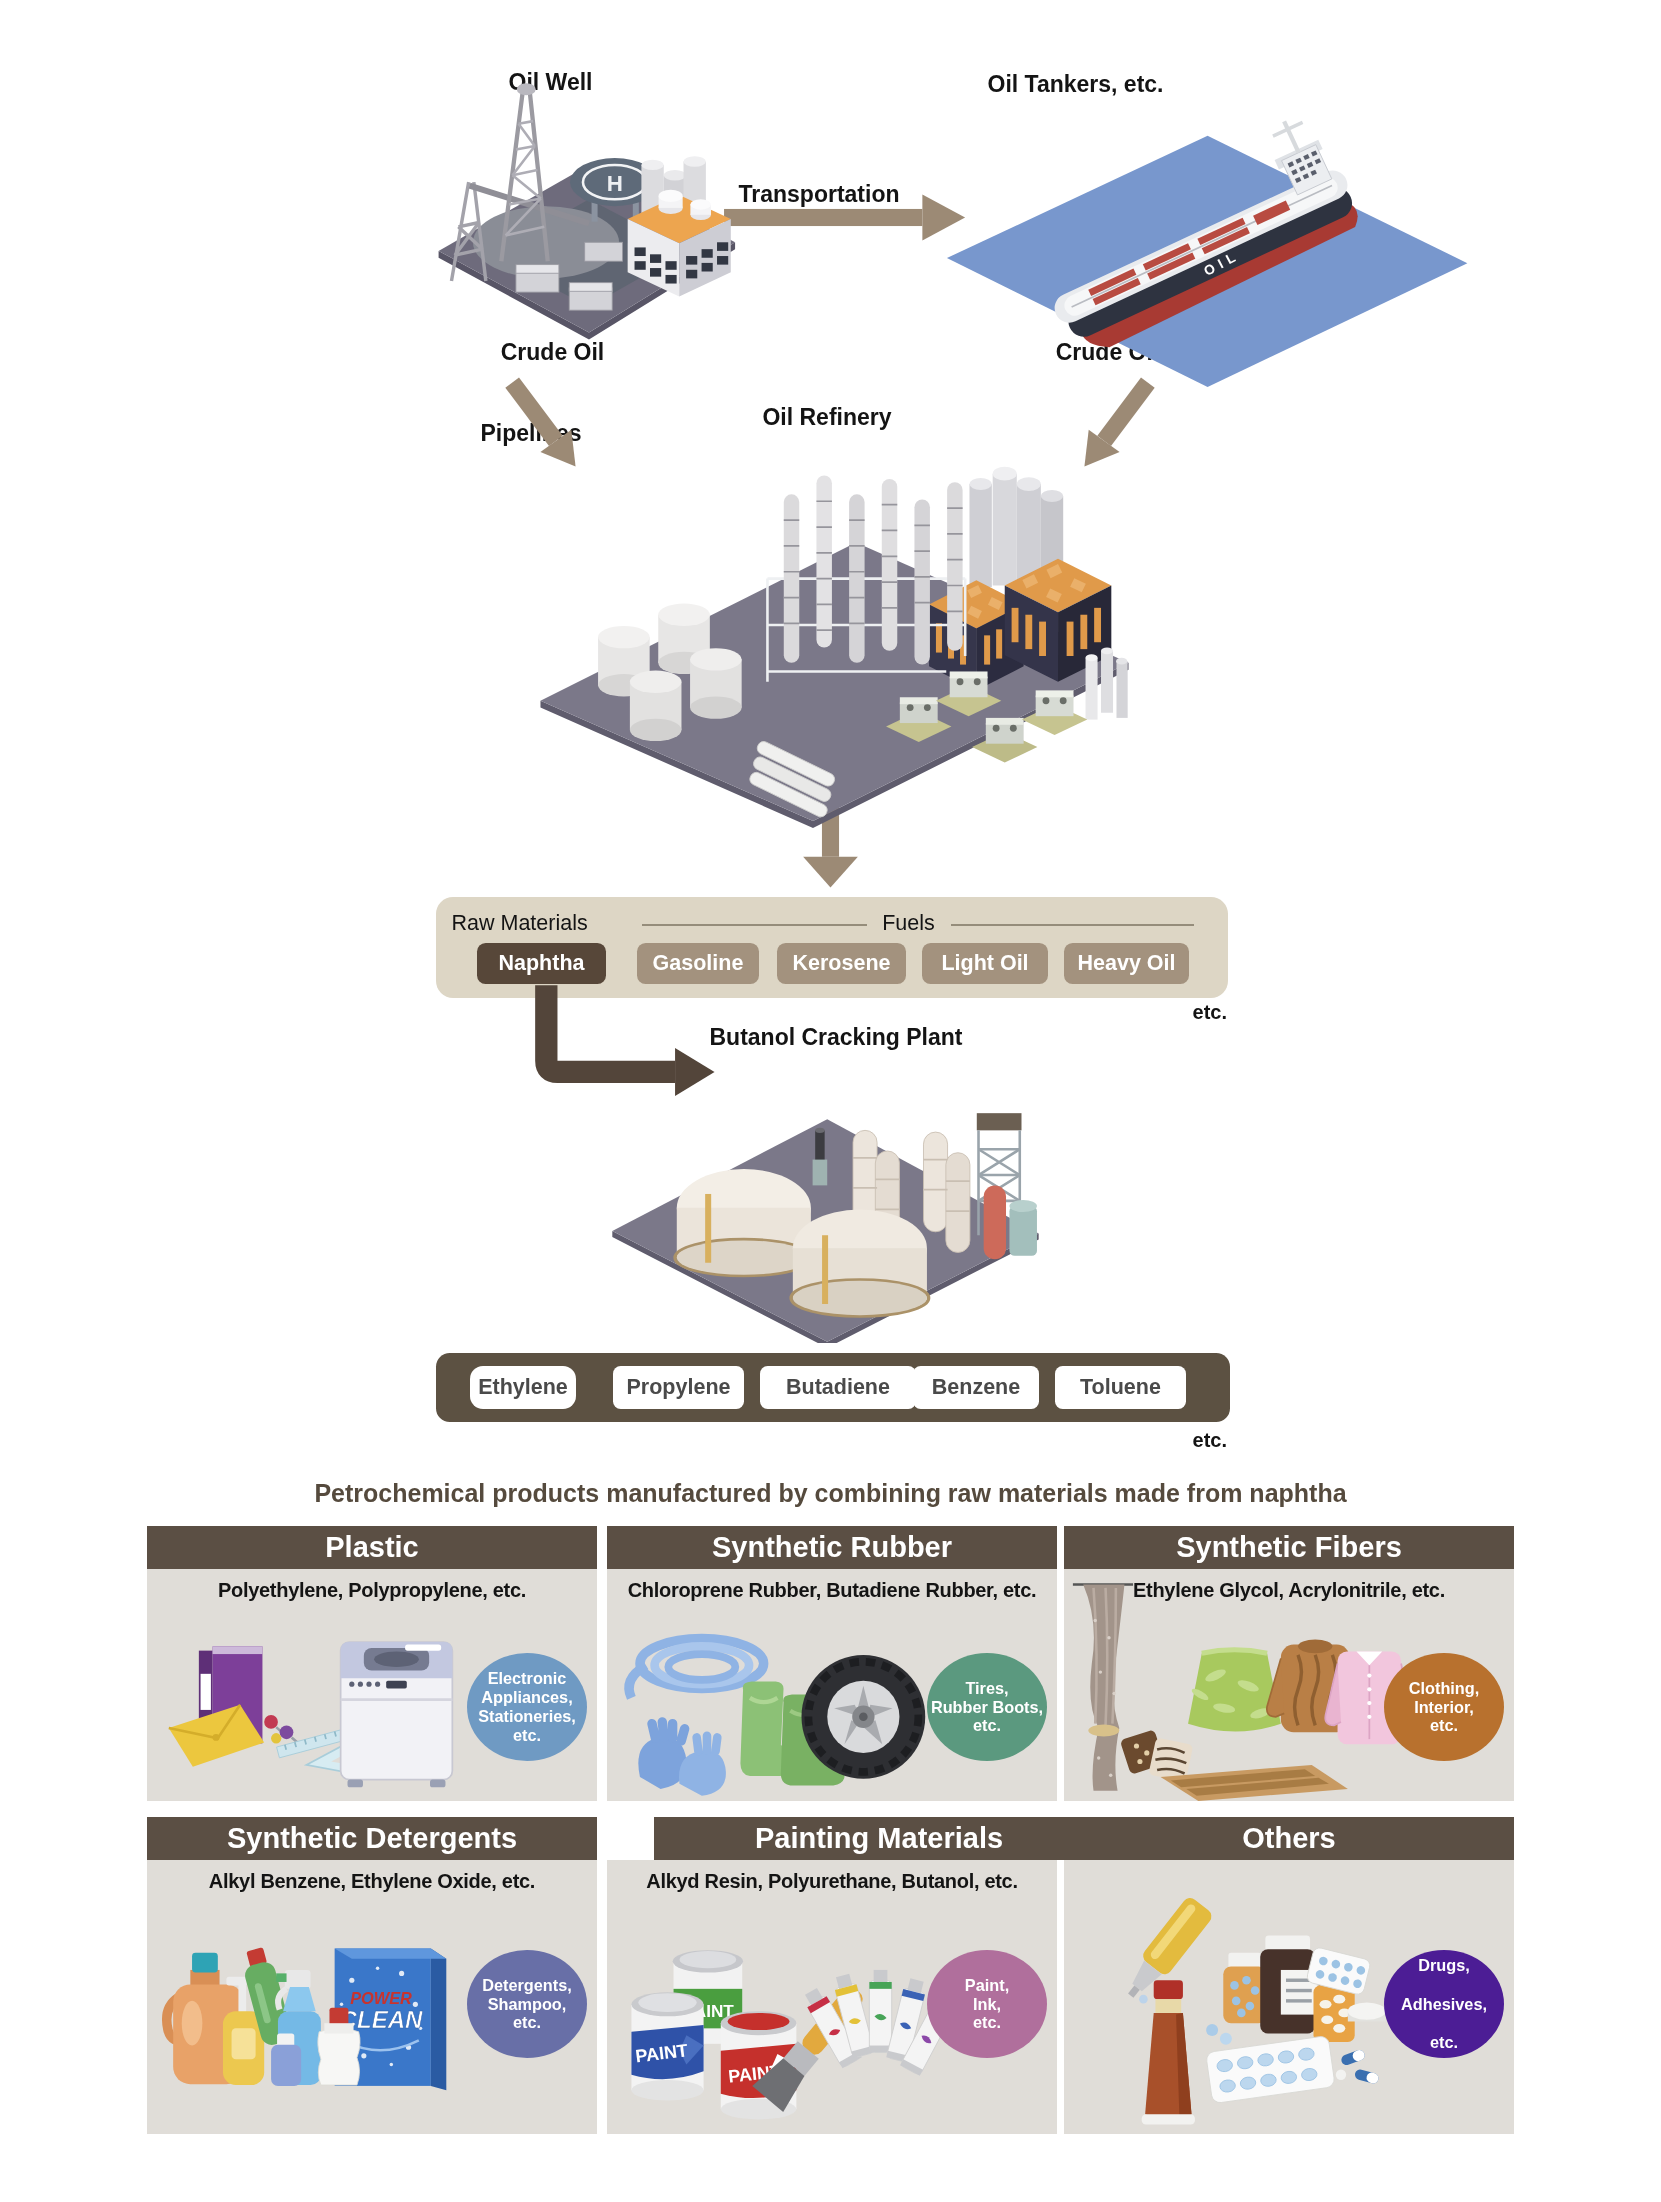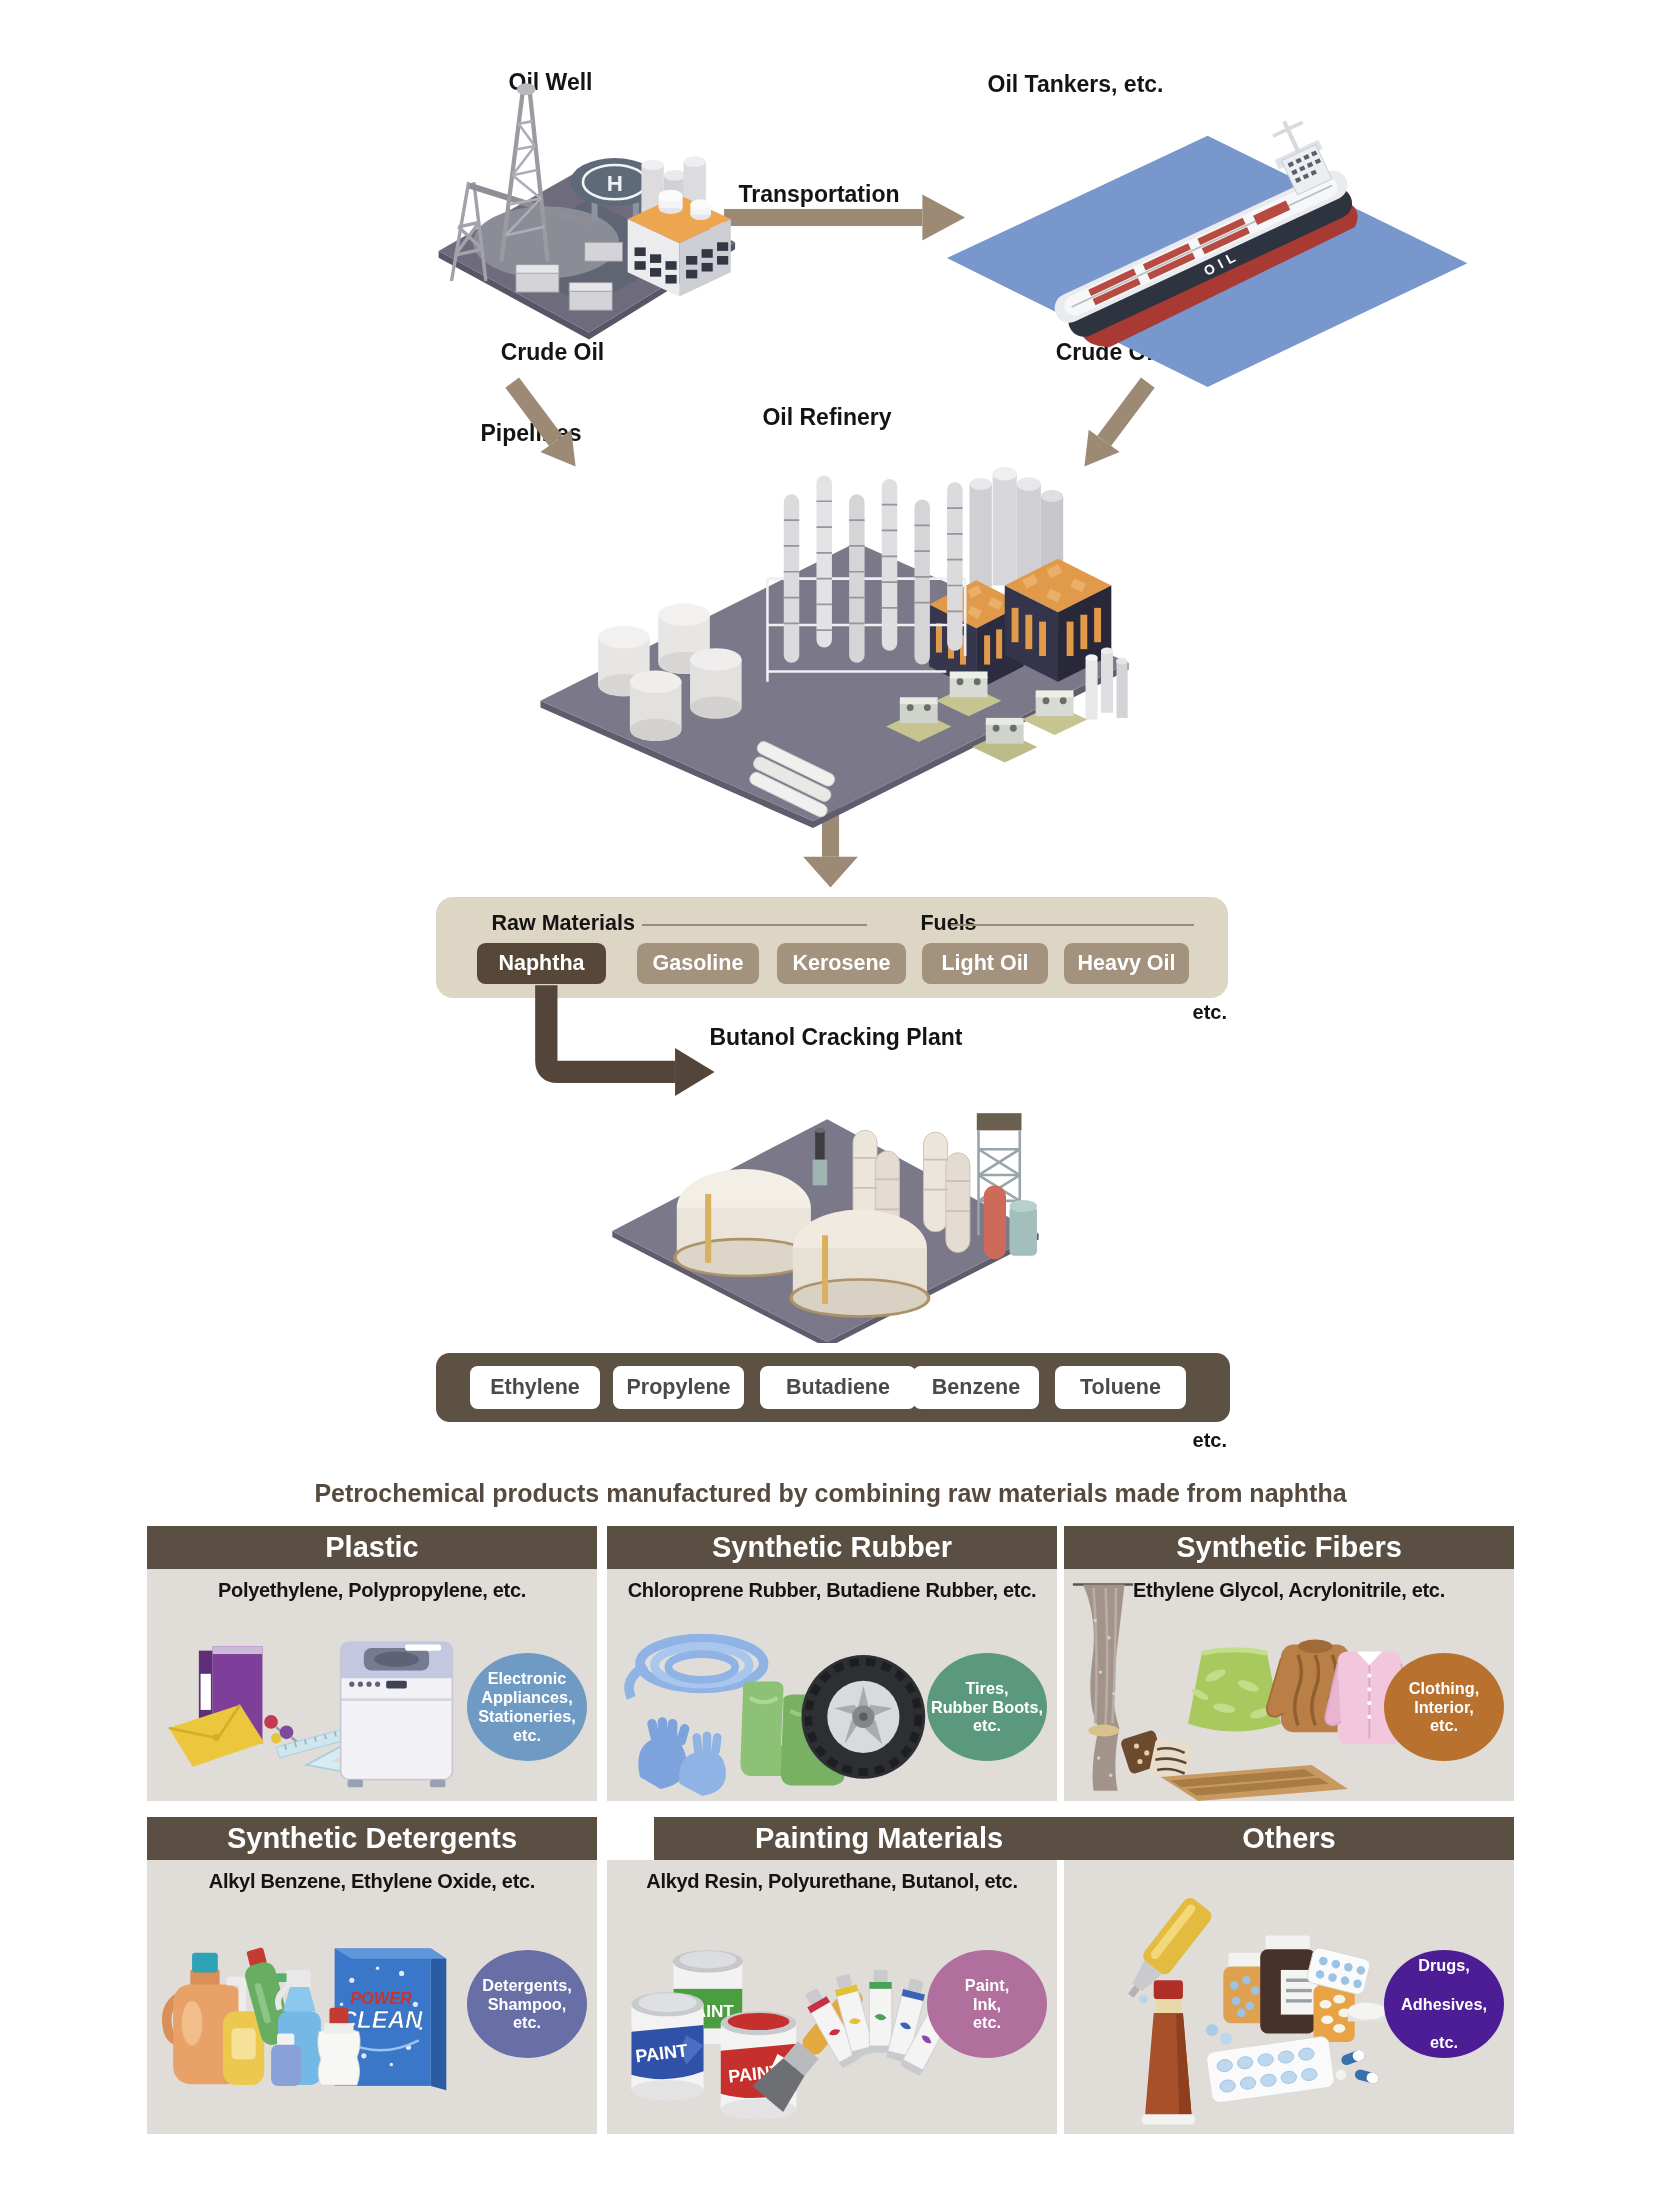--- a/index.html
+++ b/index.html
@@ -5,21 +5,21 @@
   html,body{margin:0;padding:0;background:#fff;}
   #canvas{position:relative;width:1661px;height:2203px;background:#ffffff;
           font-family:"Liberation Sans",sans-serif;overflow:hidden;}
   svg{font-family:"Liberation Sans",sans-serif;}
   .abs{position:absolute;}
   .lbl{position:absolute;font-weight:bold;color:#141414;text-align:center;white-space:nowrap;}
   .f27{font-size:23px;line-height:1.15;}
   .etc{position:absolute;font-weight:bold;color:#141414;font-size:20px;width:77px;text-align:right;}
   
   .bar{position:absolute;left:436px;top:897px;width:792px;height:101px;background:#ddd6c5;border-radius:17px;}
-  .bar-hd{position:absolute;top:13.8px;font-weight:bold;font-size:21.5px;color:#141414;margin-left:40px;}
+  .bar-hd{position:absolute;top:13.8px;font-weight:normal;font-size:21.5px;color:#141414;}
   .fuels-line{position:absolute;top:27px;height:1.7px;background:#958d7b;}
   .pill{position:absolute;top:46px;height:41px;line-height:41px;text-align:center;border-radius:8.6px;
         font-weight:bold;font-size:21.5px;color:#fff;}
   .pill-dark{background:#574739;}
   .pill-fuel{background:#a3927e;}
   
   .bar2{position:absolute;left:436px;top:1353px;width:794px;height:69px;background:#5c5142;border-radius:13.8px;}
   .pill-white{position:absolute;top:13px;height:43px;line-height:43px;background:#ffffff;border-radius:7.7px;
               color:#4a4a4a;font-weight:bold;font-size:21.5px;text-align:center;}
   
@@ -389,21 +389,21 @@
       <rect x="120" y="152" width="7" height="80" fill="#d8b05e"></rect>
       <ellipse cx="300" cy="215" rx="78" ry="45" fill="#f0eae1"></ellipse>
       <rect x="222" y="215" width="156" height="58" fill="#e7e0d5"></rect>
       <ellipse cx="300" cy="273" rx="80" ry="21" fill="none" stroke="#ab9268" stroke-width="4"></ellipse>
       <ellipse cx="300" cy="273" rx="78" ry="20" fill="#d9d1c3"></ellipse>
       <rect x="256" y="200" width="7" height="80" fill="#d8b05e"></rect>
     </g>
   </svg>
 
   <div class="bar2">
-    <div class="pill-white" style="left:34px;width:130px;">Ethylene</div>
+    <div class="pill-white" style="left:34px;width:106px;border-radius:13px;">Ethylene</div>
     <div class="pill-white" style="left:177px;width:131px;">Propylene</div>
     <div class="pill-white" style="left:324px;width:156px;">Butadiene</div>
     <div class="pill-white" style="left:477px;width:126px;">Benzene</div>
     <div class="pill-white" style="left:619px;width:131px;">Toluene</div>
   </div>
   <div class="etc" style="left:1150px;top:1429px;">etc.</div>
 
   <div class="section-title">Petrochemical products manufactured by combining raw materials made from naphtha</div>
 
   <div class="panel" style="left:147px;top:1526px;height:275px;">

